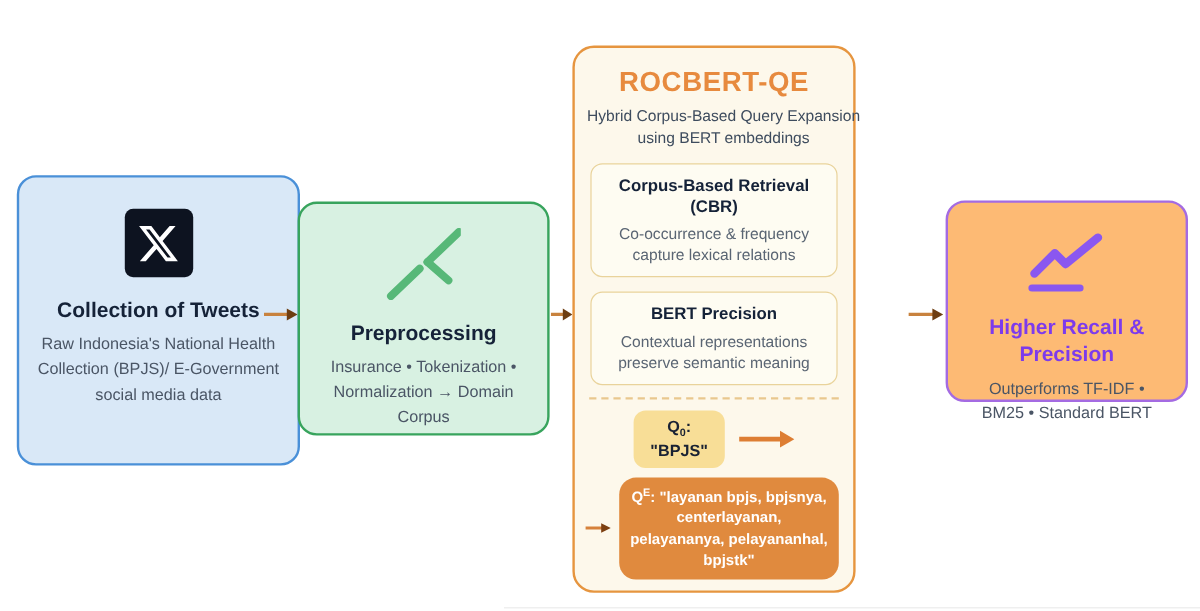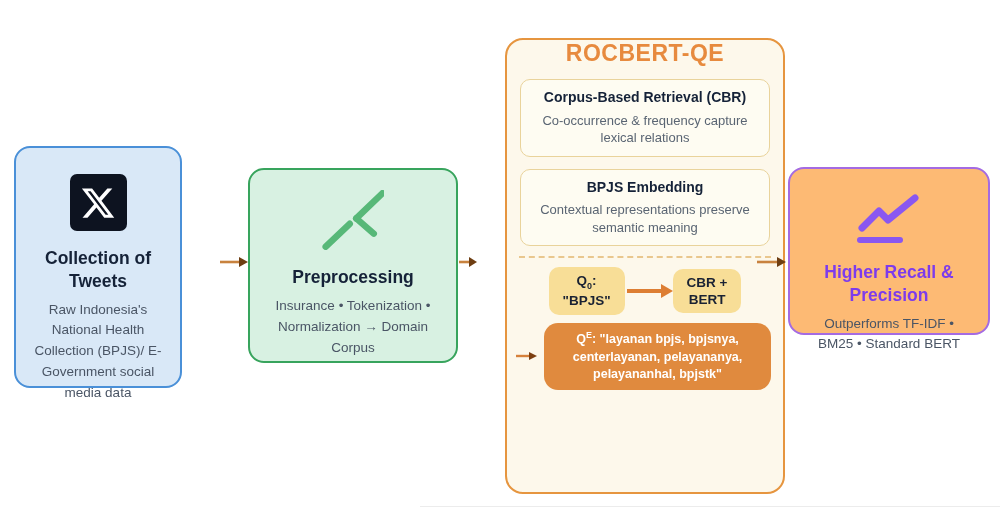--- a/index.html
+++ b/index.html
@@ -1,24 +1,24 @@
 <!DOCTYPE html>
 <html><head>
 <meta charset="utf-8">
 <style>
   html,body { margin:0; padding:0; background:#ffffff; }
   .canvas {
     position:relative; width:1000px; height:509px; background:#ffffff;
     font-family:"Liberation Sans", sans-serif; overflow:hidden;
   }
   .node { position:absolute; box-sizing:border-box; border-radius:16px; text-align:center; }
-  .node-blue   { left:14px;  top:146px; width:168px; height:242px; background:#D9E8F7; border:2px solid #4A90D8; padding-top:24px; }
+  .node-blue   { left:14px;  top:146px; width:236px; height:242px; background:#D9E8F7; border:2px solid #4A90D8; padding-top:24px; }
   .node-green  { left:248px; top:168px; width:210px; height:195px; background:#D8F1E2; border:2px solid #38A45D; padding-top:14px; }
   .node-purple { left:788px; top:167px; width:202px; height:168px; background:#fdba74; border:2px solid #A46BE2; padding-top:16px; }
-  .node-central{ left:505px; top:38px;  width:280px; height:456px; background:#FDF8EB; border:2px solid #E6953F; border-radius:18px; }
+  .node-central{ left:477px; top:38px;  width:236px; height:456px; background:#FDF8EB; border:2px solid #E6953F; border-radius:18px; padding-top:15px; }
 
   .node-title { font-weight:bold; font-size:17.5px; line-height:1.3; color:#152238; }
   .node-title.purple { color:#7D3BEC; }
   .node-body  { font-size:13.5px; line-height:1.55; color:#4A5565; margin-top:7px; padding:0 11px; }
 
   .x-badge { width:57px; height:57px; background:#0D1320; border-radius:7px;
              display:flex; align-items:center; justify-content:center; margin:2px auto 16px; }
   .icon-wrap { display:flex; justify-content:center; margin-bottom:10px; }
   .green-icon-wrap { height:72px; align-items:center; }
   .purple-icon-wrap { height:62px; align-items:center; margin-top:4px; }
@@ -27,21 +27,21 @@
   .central-sub { font-size:13px; line-height:1.4; color:#3E4C5E; margin:6px auto 0; width:248px; }
 
   .sub-box { margin:12px 13px 0; background:#FEFCF2; border:1.5px solid #E9D39B; border-radius:10px; padding:9px 8px; }
   .sub-box-title { font-weight:bold; font-size:14px; line-height:1.25; color:#152238; max-width:212px; margin:0 auto; }
   .sub-box-body  { font-size:13px; line-height:1.35; color:#5A6573; margin:5px auto 0; max-width:236px; }
 
   .dashed-divider { margin:10px 12px 0; border-top:2px dashed #E9C78E; height:0; }
 
   .qe-heading { margin-top:9px; font-weight:bold; font-size:14.5px; color:#152238; }
 
-  .pills-row { display:flex; align-items:center; justify-content:center; margin-top:9px; }
+  .pills-row { display:flex; align-items:center; justify-content:center; gap:10px; margin-top:9px; }
   .pill { background:#F8DE97; border-radius:10px; padding:5px 14px; font-weight:bold;
           font-size:13.5px; line-height:1.28; color:#1A2233; }
   .pill sub { font-size:9px; }
 
   .qe-row { display:flex; align-items:center; gap:7px; margin:8px 12px 0 8px; }
   .qe-pill { flex:1; background:#E08A3E; border-radius:14px; padding:6px 9px; color:#ffffff;
              font-weight:bold; font-size:12.5px; line-height:1.42; }
   .qe-pill sup { font-size:9px; }
 
   .flow-arrow { position:absolute; }
@@ -83,47 +83,44 @@
     <div class="node-body" style="padding:0 14px;">Insurance • Tokenization • Normalization → Domain Corpus</div>
   </div>
 
   <svg class="flow-arrow arrow2" width="18" height="16" viewBox="0 0 18 16">
     <line x1="0" y1="8" x2="11" y2="8" stroke="#C8823E" stroke-width="2.6"></line>
     <polygon points="10,3 18,8 10,13" fill="#6E3E12"></polygon>
   </svg>
 
   <div class="node node-central">
     <div class="central-title">ROCBERT-QE</div>
+    <div class="central-sub">Hybrid Corpus-Based Query Expansion using BERT embeddings</div>
 
     <div class="sub-box">
       <div class="sub-box-title">Corpus-Based Retrieval (CBR)</div>
       <div class="sub-box-body">Co-occurrence &amp; frequency capture lexical relations</div>
     </div>
 
     <div class="sub-box">
-      <div class="sub-box-title">BPJS Embedding</div>
+      <div class="sub-box-title">BERT Precision</div>
       <div class="sub-box-body">Contextual representations preserve semantic meaning</div>
     </div>
 
     <div class="dashed-divider"></div>
 
 
     <div class="pills-row">
       <div class="pill">
         <span><span>Q</span><sub>0</sub><span>:</span></span><br>
         <span>"BPJS"</span>
       </div>
       <svg width="48" height="18" viewBox="0 0 48 18">
         <line x1="2" y1="9" x2="37" y2="9" stroke="#DD7E33" stroke-width="4"></line>
         <polygon points="36,2 48,9 36,16" fill="#DD7E33"></polygon>
       </svg>
-      <div class="pill">
-        <span>CBR +</span><br>
-        <span>BERT</span>
-      </div>
     </div>
 
     <div class="qe-row">
       <svg width="22" height="12" viewBox="0 0 22 12">
         <line x1="1" y1="6" x2="15" y2="6" stroke="#D6813B" stroke-width="2.4"></line>
         <polygon points="14,2 22,6 14,10" fill="#7C3F10"></polygon>
       </svg>
       <div class="qe-pill">
         <span>Q</span><sup>E</sup><span>: "layanan bpjs, bpjsnya, centerlayanan, pelayananya, pelayananhal, bpjstk"</span>
       </div>

